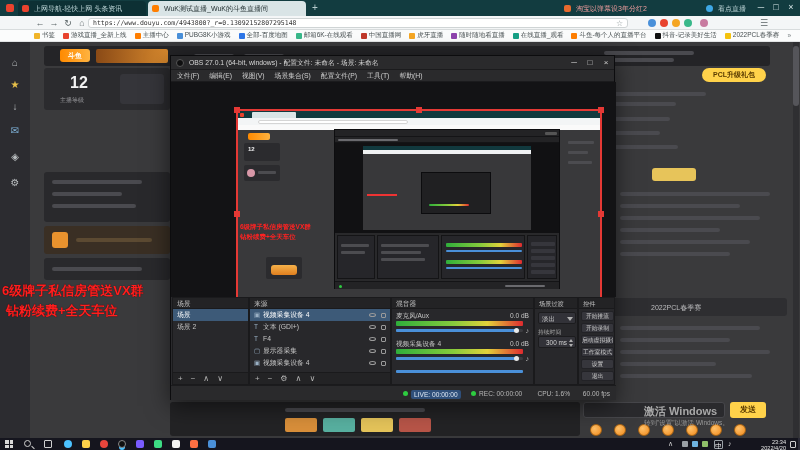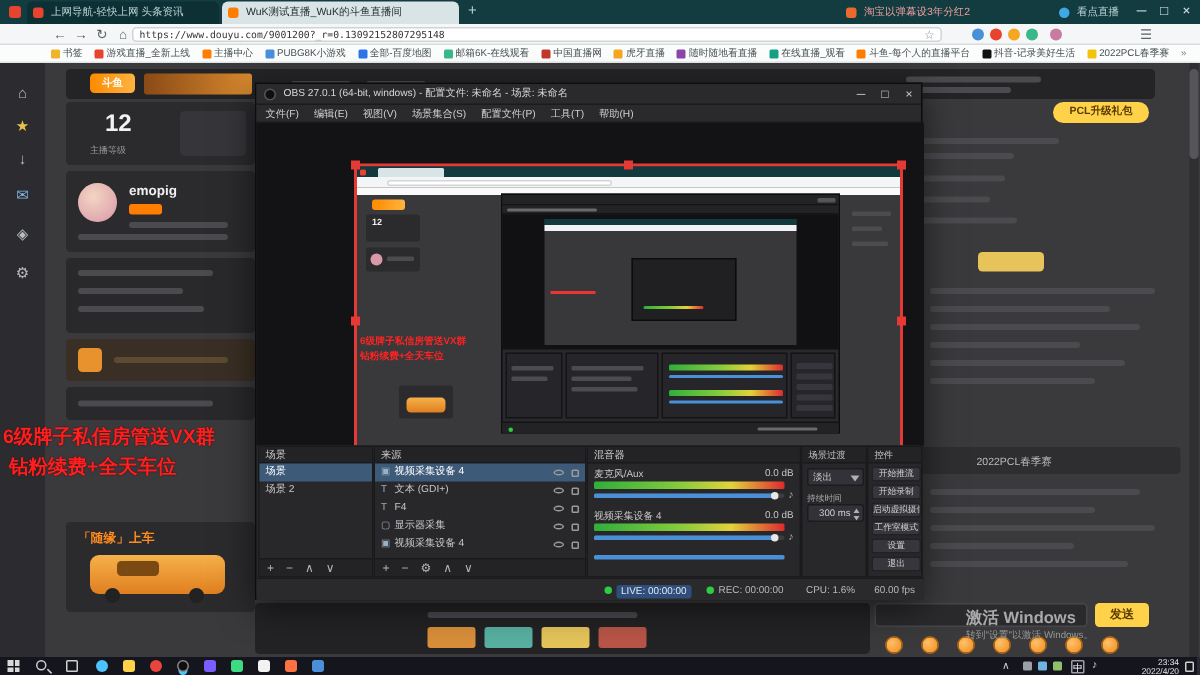--- a/index.html
+++ b/index.html
@@ -123,21 +123,21 @@
     <span class="winctl" style="right:17px;">□</span>
     <span class="winctl" style="right:2px;">×</span>
   </div>
 
   <div class="abs toolbar">
     <span class="navic" style="left:34px;">←</span>
     <span class="navic" style="left:48px;">→</span>
     <span class="navic" style="left:62px;">↻</span>
     <span class="navic" style="left:76px;">⌂</span>
     <div class="urlbox">
-      <span>https://www.douyu.com/9001200?_r=0.13092152807295148</span>
+      <span>https://www.douyu.com/4943800?_r=0.13092152807295148</span>
     </div>
     <span class="abs" style="left:616px;top:3px;font-size:8px;color:#8a9496;">☆</span>
     <span class="extdot" style="left:648px;background:#4a90d9;"></span>
     <span class="extdot" style="left:660px;background:#e8432e;"></span>
     <span class="extdot" style="left:672px;background:#f5a623;"></span>
     <span class="extdot" style="left:684px;background:#39b88a;"></span>
     <span class="extdot" style="left:700px;background:#c87ba0;"></span>
     <span class="abs" style="left:760px;top:2px;font-size:9px;color:#5a6466;">☰</span>
   </div>
 
@@ -217,50 +217,34 @@
       <span class="bar" style="left:560px;top:5px;width:90px;height:4px;"></span>
       <span class="bar" style="left:560px;top:12px;width:70px;height:4px;"></span>
     </div>
 
     <div class="panel" style="left:14px;top:26px;width:126px;height:42px;">
       <span class="abs" style="left:26px;top:6px;font-size:16px;font-weight:bold;color:#f2f2f2;">12</span>
       <span class="abs" style="left:16px;top:28px;font-size:6px;color:#9a9a9e;">主播等级</span>
       <span class="abs" style="left:76px;top:6px;width:44px;height:30px;background:#35353a;border-radius:3px;"></span>
     </div>
 
-    <div class="panel" style="left:14px;top:72px;width:126px;height:54px;">
-      <span class="abs" style="left:8px;top:8px;width:26px;height:26px;border-radius:50%;
-                   background:radial-gradient(circle at 40% 35%, #f3d5c2, #d898a8);"></span>
-      <span class="abs" style="left:42px;top:8px;font-size:9px;color:#f0f0f0;font-weight:bold;">emopig</span>
-      <span class="abs" style="left:42px;top:22px;width:22px;height:7px;background:#ff7e00;border-radius:2px;"></span>
-      <span class="bar" style="left:42px;top:34px;width:66px;height:4px;"></span>
-      <span class="bar" style="left:8px;top:42px;width:100px;height:4px;"></span>
-    </div>
 
     <div class="panel" style="left:14px;top:130px;width:126px;height:50px;background:#29292c;">
       <span class="bar" style="left:8px;top:8px;width:90px;height:4px;"></span>
       <span class="bar" style="left:8px;top:20px;width:70px;height:4px;"></span>
       <span class="bar" style="left:8px;top:32px;width:84px;height:4px;"></span>
     </div>
     <div class="panel" style="left:14px;top:184px;width:126px;height:28px;background:#3a2f24;">
       <span class="abs" style="left:8px;top:6px;width:16px;height:16px;background:#e8922e;border-radius:3px;"></span>
       <span class="bar" style="left:32px;top:12px;width:76px;height:4px;background:#5c4a32;"></span>
     </div>
     <div class="panel" style="left:14px;top:216px;width:126px;height:22px;background:#29292c;">
       <span class="bar" style="left:8px;top:9px;width:90px;height:4px;"></span>
     </div>
 
-    <div class="panel" style="left:14px;top:306px;width:126px;height:60px;">
-      <span class="abs" style="left:8px;top:5px;font-size:8.5px;color:#ff8a1e;font-weight:bold;">「随缘」上车</span>
-      <span class="abs" style="left:16px;top:22px;width:90px;height:26px;border-radius:6px;
-                   background:linear-gradient(180deg,#f5b14a,#e07f1f);"></span>
-      <span class="abs" style="left:34px;top:26px;width:28px;height:10px;border-radius:3px;background:#7a4a12;"></span>
-      <span class="abs" style="left:26px;top:44px;width:10px;height:10px;border-radius:50%;background:#222;"></span>
-      <span class="abs" style="left:82px;top:44px;width:10px;height:10px;border-radius:50%;background:#222;"></span>
-    </div>
 
     <div class="abs" style="left:672px;top:26px;width:64px;height:14px;background:#ffd24a;border-radius:8px;
                 font-size:7px;line-height:14px;text-align:center;color:#5a3b00;font-weight:bold;">PCL升级礼包</div>
     <span class="bar" style="left:556px;top:50px;width:120px;height:4px;"></span>
     <span class="bar" style="left:556px;top:60px;width:90px;height:4px;"></span>
     <div class="abs" style="left:556px;top:72px;width:200px;height:12px;">
       <span class="abs" style="left:0;top:1px;width:9px;height:9px;border-radius:50%;background:#c87ba0;"></span>
       <span class="bar" style="left:14px;top:3px;width:70px;height:4px;"></span>
     </div>
     <div class="abs" style="left:556px;top:86px;width:200px;height:12px;">

